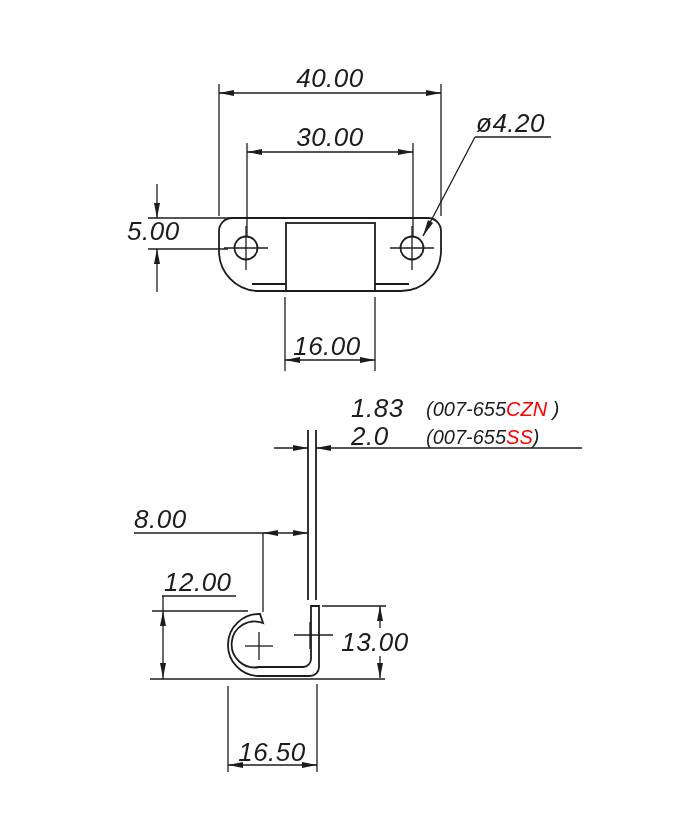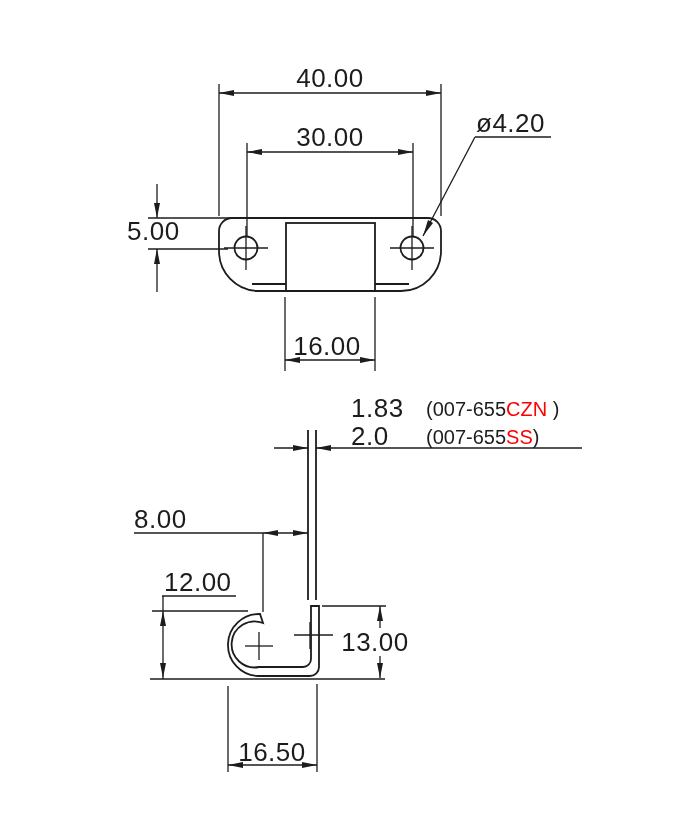--- a/index.html
+++ b/index.html
@@ -1,17 +1,17 @@
 <!DOCTYPE html>
 <html style="--line: #1c1c1c; --red: #ff0000; --bg: #ffffff;"><head>
 <meta charset="utf-8">
 <style>
   :root { --line:#1c1c1c; --red:#ff0000; --bg:#ffffff; }
   html,body { margin:0; padding:0; background:var(--bg); }
-  .stage { position:relative; width:700px; height:840px; background:var(--bg); overflow:hidden; }
+  .stage { position:relative; width:700px; height:840px; background:var(--bg); overflow:hidden;font-style:italic; }
   svg { position:absolute; left:0; top:0; }
   svg line, svg path, svg circle { stroke:var(--line); fill:none; }
   svg polygon { fill:var(--line); stroke:none; }
   .outline { stroke-width:1.8; }
   .thin { stroke-width:1.3; }
   text {
     font-family:"Liberation Sans", sans-serif;
     fill:var(--line);
     letter-spacing:0.5px;
   }

